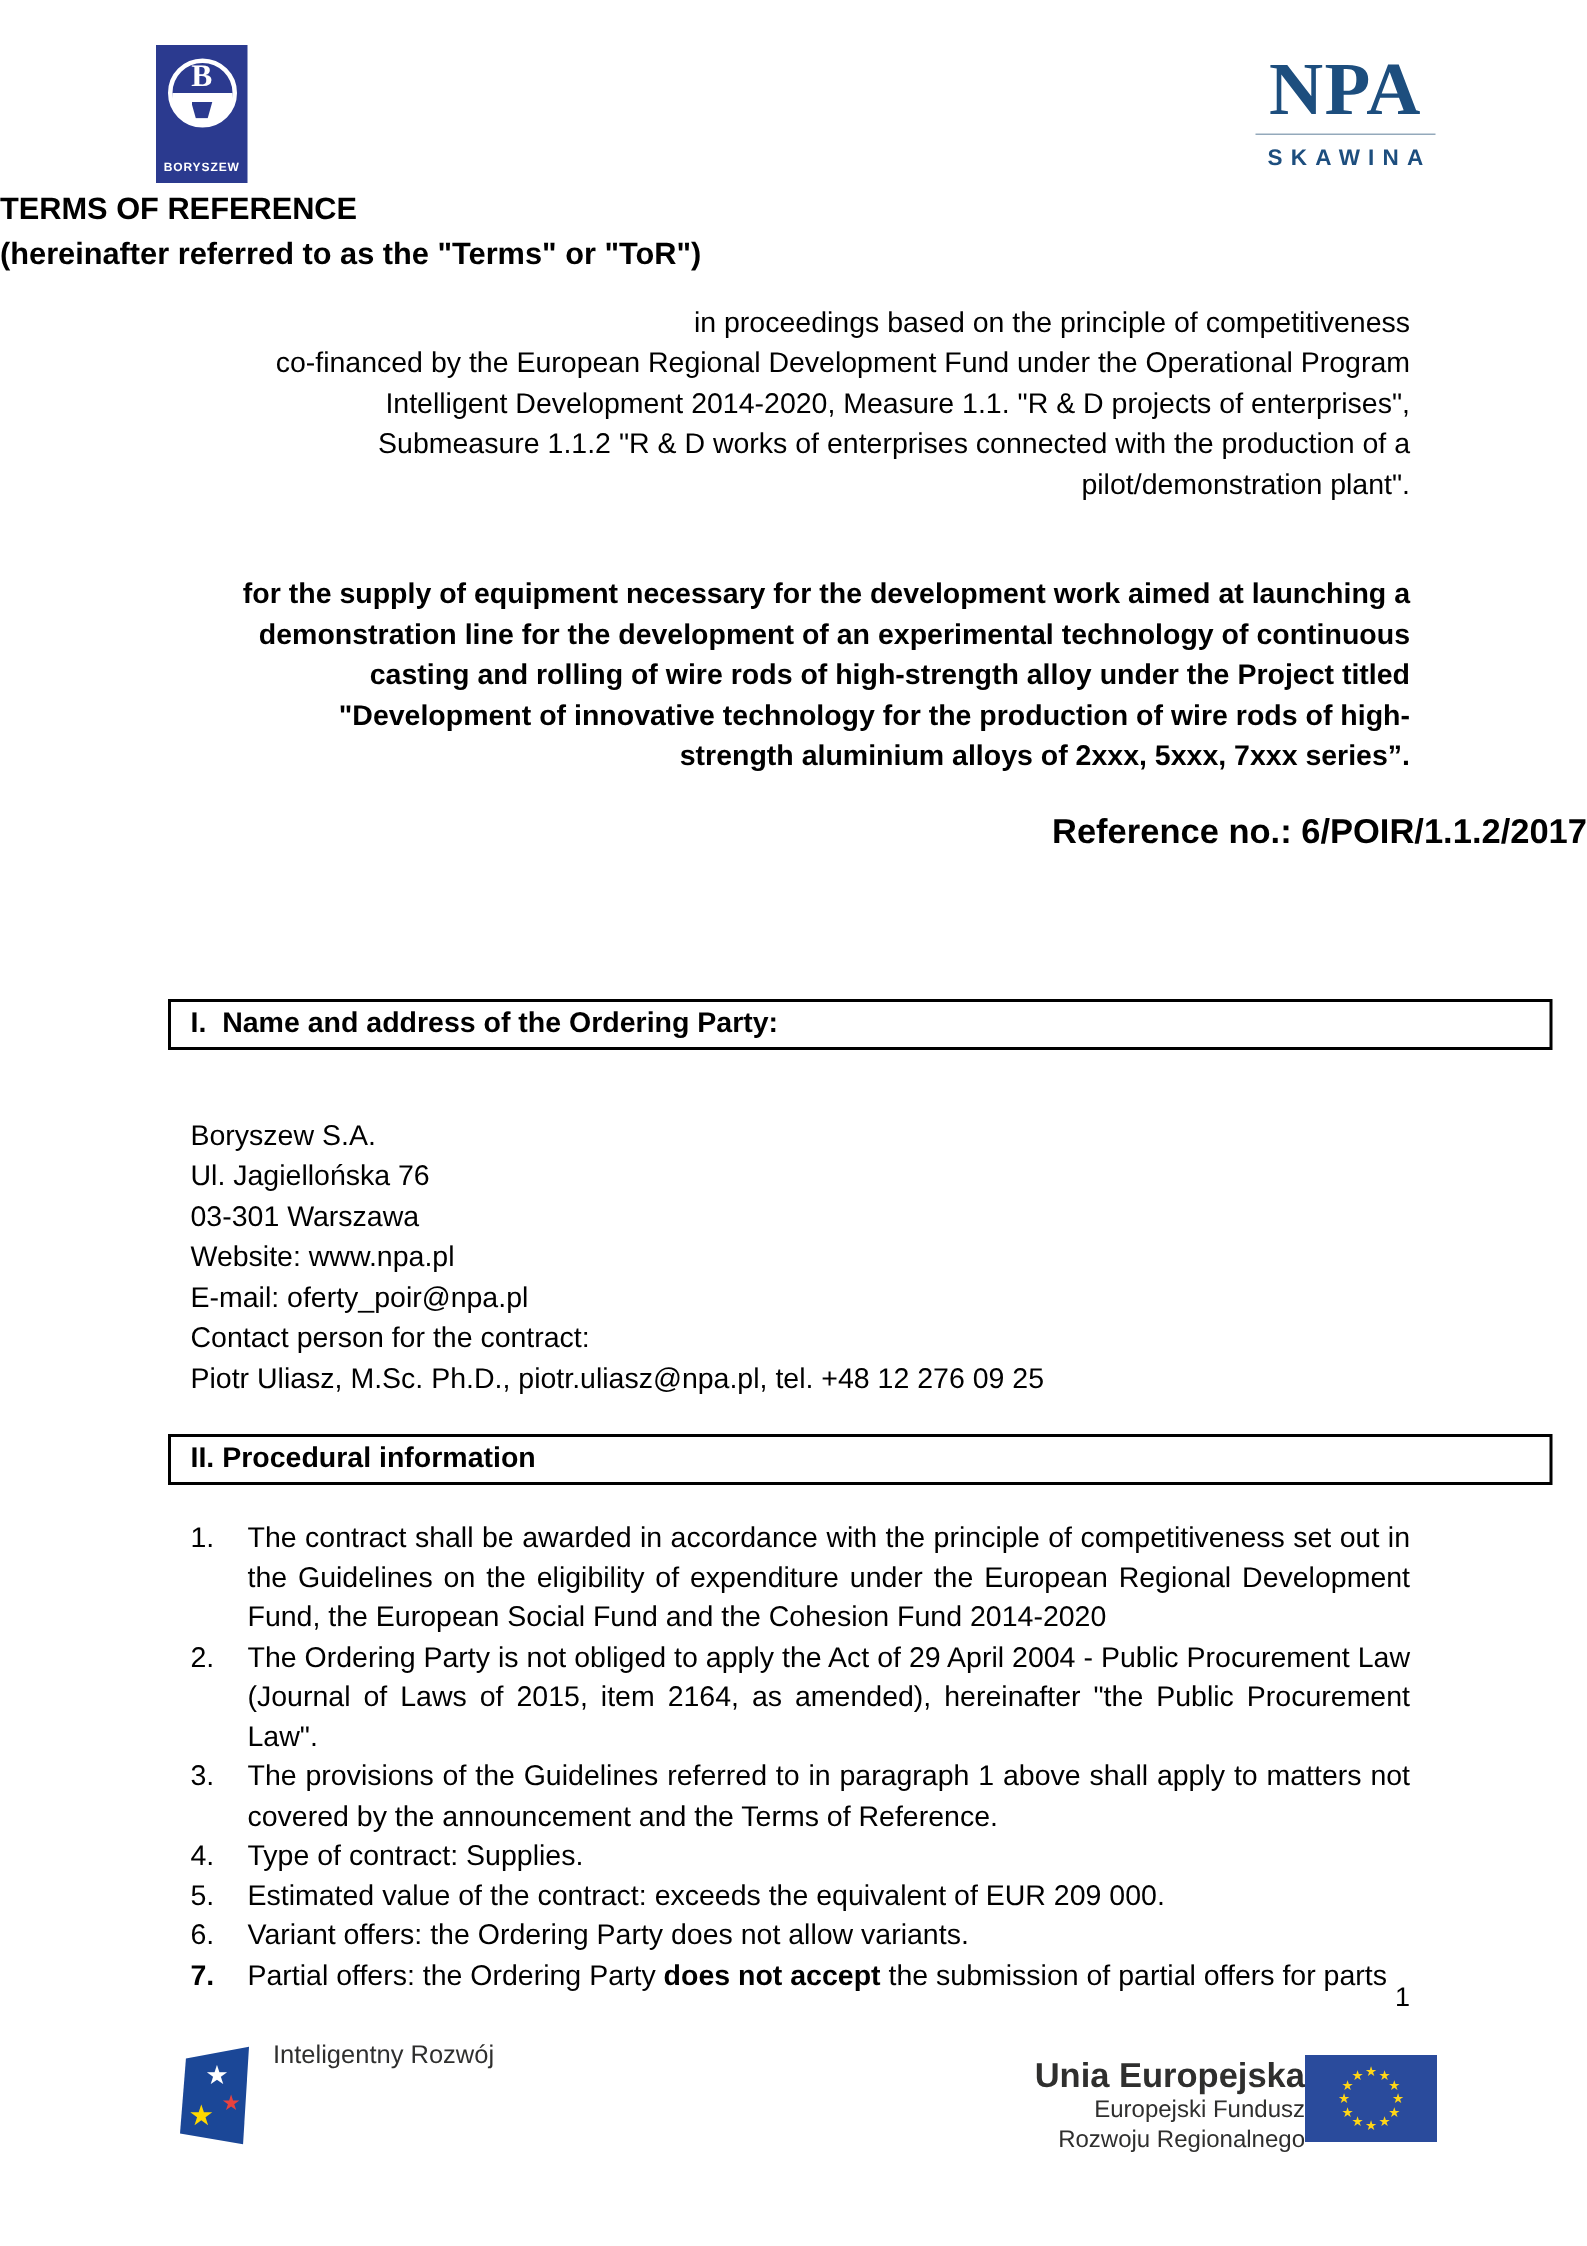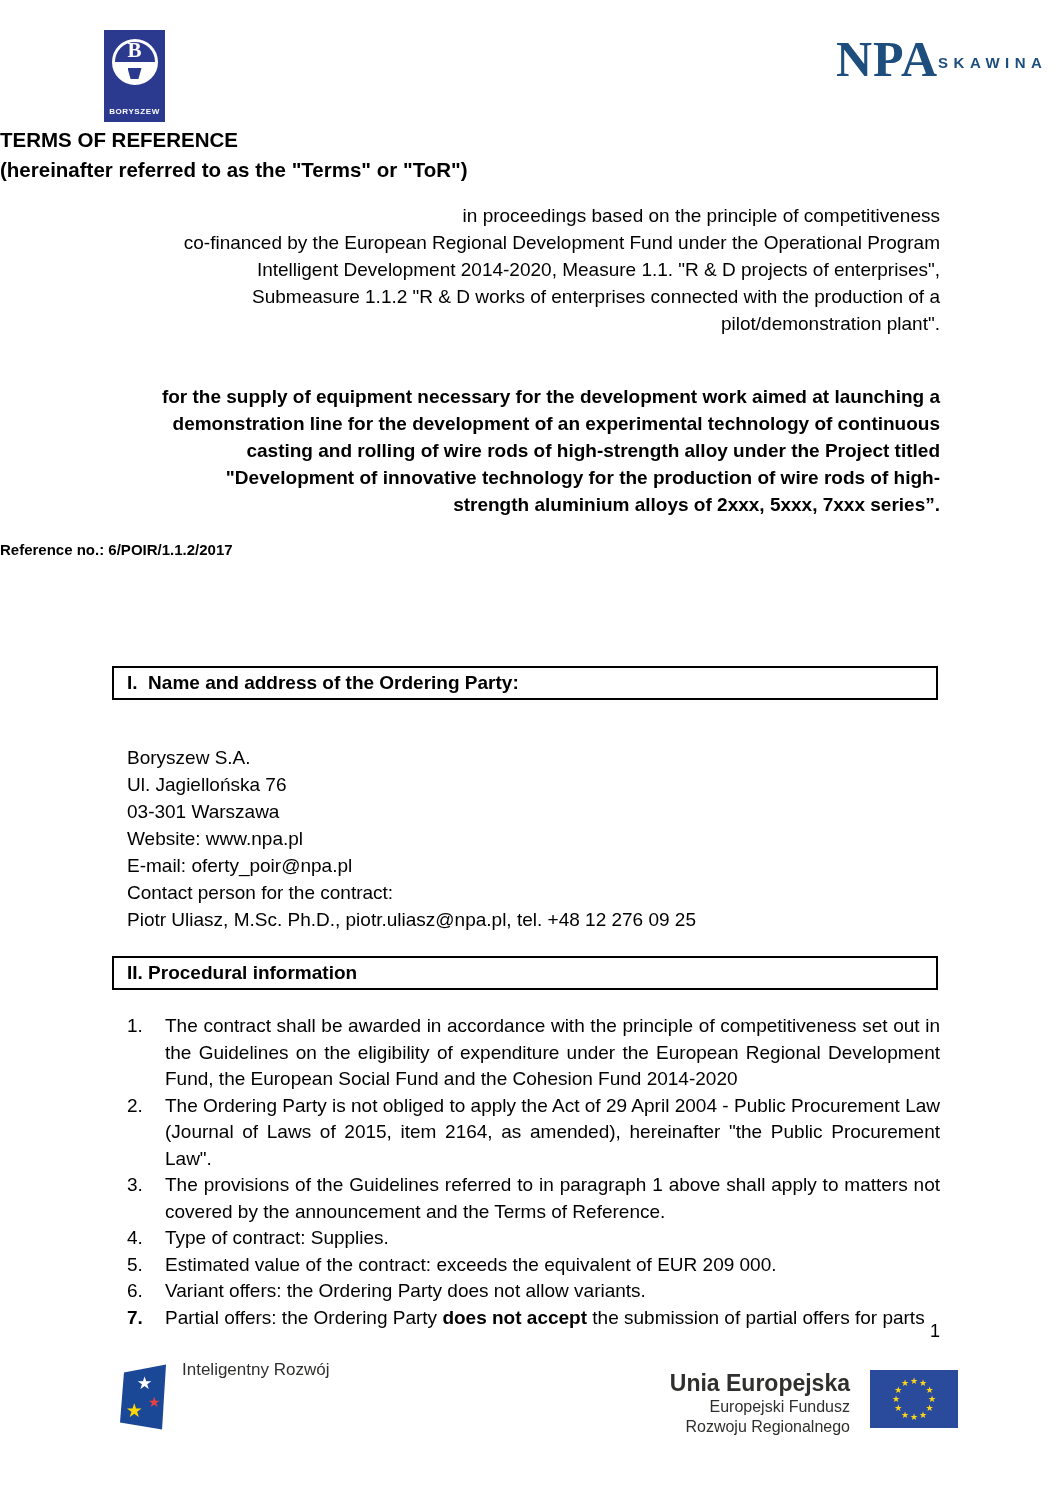--- a/index.html
+++ b/index.html
@@ -26,37 +26,37 @@
   }
   .ladle {
     position:absolute; bottom:3px; left:50%; transform:translateX(-50%);
     width:14px; height:13px; background:var(--boryszew_blue,#2b3a8f);
     clip-path:polygon(0 15%, 100% 15%, 78% 100%, 22% 100%);
   }
   .b-label { margin-top:auto; margin-bottom:6px; color:#fff; font-size:8px; font-weight:bold; letter-spacing:0.6px; }
 
   .npa {
     position:absolute; right:100px; top:34px; width:122px;
-    display:flex; flex-direction:row; align-items:center; color:var(--npa_blue,#1d4e7e);
+    display:flex; flex-direction:column; align-items:center; color:var(--npa_blue,#1d4e7e);
   }
   .npa-name { font-family:"Liberation Serif","DejaVu Serif",serif; font-weight:bold; font-size:50px; line-height:50px; letter-spacing:1px; }
   .npa-rule { width:120px; height:1px; background:#94a9bb; margin-top:5px; }
   .npa-city { margin-top:7px; font-size:15px; font-weight:bold; letter-spacing:5.5px; margin-right:-5.5px; }
 
   
   .title { position:absolute; top:125px; left:0; width:100%; font-size:20.5px; font-weight:bold; line-height:30px; }
 
   .center-par { position:absolute; left:118px; width:822px; text-align:right; font-size:19px; line-height:27px; }
   #intro { top:202px; }
   #subject { top:383px; font-weight:bold; }
 
-  .ref-line { position:absolute; top:541px; left:0; width:100%; text-align:left; font-size:15px; font-weight:bold; }
+  .ref-line { position:absolute; top:541px; left:0; width:100%; text-align:right; font-size:23px; font-weight:bold; }
 
   .sec-box {
-    position:absolute; left:112px; width:826px; box-sizing:border-box;
+    position:absolute; left:112px; width:923px; box-sizing:border-box;
     border:2px solid #000; font-weight:bold; font-size:19px; line-height:23px;
     padding:3px 6px 4px 13px; background:#fff;
   }
   #sec1 { top:666px; }
   #sec2 { top:956px; }
 
   .address { position:absolute; left:127px; top:744px; font-size:19px; line-height:27px; }
 
   .plist { position:absolute; left:127px; top:1013px; width:813px; font-size:19px; line-height:26.5px; }
   .plist-row { display:flex; }
@@ -69,21 +69,21 @@
   
   .footer-left { position:absolute; left:120px; top:1357px; display:flex; gap:16px; align-items:flex-start; color:#2f2f2e; }
   .fe-title { font-size:24px; font-weight:bold; line-height:27px; margin-top:4px; }
   .fe-sub { font-size:17px; margin-top:3px; }
   .fe-flag polygon.bg { fill:var(--fe_blue,#1b4797); }
   .star-glyph { font-family:"DejaVu Sans",sans-serif; }
   .star-white { fill:#ffffff; }
   .star-red { fill:var(--fe_red,#e8423f); }
   .star-yellow { fill:var(--fe_yellow,#ffd800); }
 
-  .footer-right { position:absolute; right:100px; top:1370px; display:flex; gap:20px; align-items:flex-start; color:#2f2f2e; }
+  .footer-right { position:absolute; right:100px; top:1370px; display:flex; align-items:flex-start; color:#2f2f2e; }
   .eu-text { text-align:right; }
   .eu-title { font-size:23px; font-weight:bold; line-height:27px; }
   .eu-sub { font-size:16px; font-weight:normal; line-height:20px; }
   .eu-flag rect { fill:var(--eu_blue,#2a4b9c); }
   .eu-flag text { fill:var(--eu_star,#ffd617); font-size:9px; text-anchor:middle; }
 </style>
 </head>
 <body>
 
 <div class="page">

